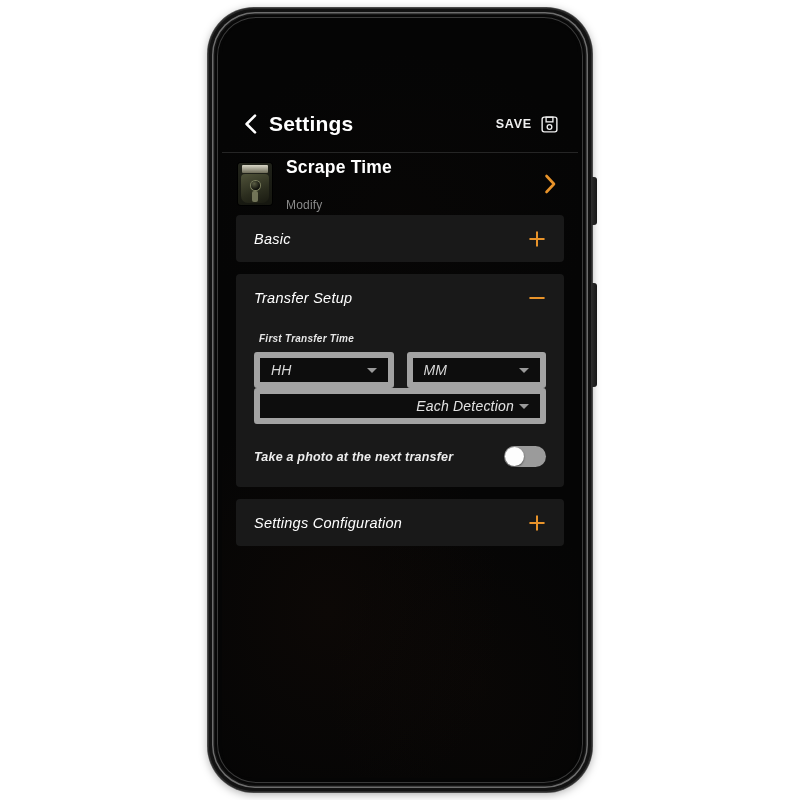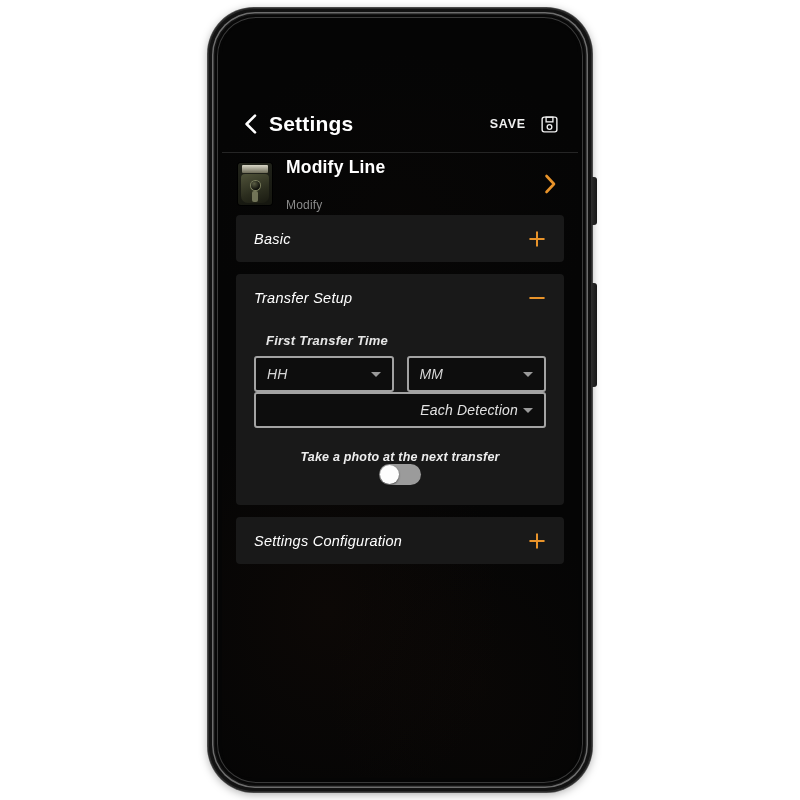--- a/index.html
+++ b/index.html
@@ -144,21 +144,21 @@
   .appbar-title {
     color: #ffffff;
     font-size: 21px;
     font-weight: bold;
     letter-spacing: 0.2px;
     margin-left: 9px;
     white-space: nowrap;
   }
   .appbar-spacer { flex: 1 1 auto; }
   .save-group {
-    display: flex; align-items: center; gap: 15px;
+    display: flex; align-items: center; gap: 9px;
     cursor: pointer;
   }
   .save-text {
     color: #f0f0f0;
     font-size: 12.5px;
     font-weight: bold;
     letter-spacing: 0.8px;
   }
   .save-icon { width: 17px; height: 17px; display:block; }
 
@@ -235,29 +235,29 @@
     color:#ffffff; font-size:14.5px; letter-spacing:.25px;
     flex: 1 1 auto;
   }
   .toggle-sign {
     width: 18px; height: 18px; flex: 0 0 auto;
     display:flex; align-items:center; justify-content:center;
   }
 
   .section-body { padding: 2px 18px 20px 18px; }
   .field-label {
-    color:#e6e6e6; font-size:13px; font-weight:bold;
-    letter-spacing:.25px; margin: 10px 0 8px 12px;
+    color:#e6e6e6; font-size:10px; font-weight:bold;
+    letter-spacing:.25px; margin: 10px 0 8px 5px;
   }
   .row2 { display: flex; gap: 13px; }
   .select {
     position: relative;
     height: 36px;
     background:#0d0d0d;
-    border: 2px solid #a3a3a3;
+    border: 6px solid #a3a3a3;
     border-radius: 3px;
     display:flex; align-items:center;
     padding: 0 26px 0 11px;
     cursor: pointer;
   }
   .select.half { flex: 1 1 0; min-width: 0; }
   .select.full { width: 100%; justify-content: flex-end; }
   .select-value {
     color:#e2e2e2; font-size:14px; letter-spacing:.2px;
     white-space:nowrap; overflow:hidden; text-overflow:ellipsis;
@@ -268,21 +268,20 @@
     margin-top:-2px;
     width:0; height:0;
     border-left:5px solid transparent;
     border-right:5px solid transparent;
     border-top:5px solid #9a9a9a;
   }
 
   .switch-row {
     display:flex; align-items:center;
     margin-top: 22px;
-    flex-direction: column;
   }
   .switch-label {
     color:#ededed; font-size:12.5px; font-weight:bold; letter-spacing:.2px;
     flex: 1 1 auto;
   }
   .switch {
     flex: 0 0 auto;
     width: 42px; height: 21px;
     border-radius: 11px;
     background: #9b9b9b;
@@ -341,21 +340,21 @@
       <div class="header-divider"></div>
 
       <div class="device-row">
         <div class="device-thumb">
           <div class="cam-top"></div>
           <div class="cam-body"></div>
           <div class="cam-lens"></div>
           <div class="cam-strip"></div>
         </div>
         <div class="device-text">
-          <div class="device-name">Modify Line</div>
+          <div class="device-name">Scrape Time</div>
           <div class="device-sub">Modify</div>
         </div>
         <div class="device-chevron">
           <svg width="13" height="20" viewBox="0 0 13 20" aria-hidden="true">
             <path d="M2.5 2 L10 10 L2.5 18" fill="none" stroke="#E8932A" stroke-width="2.6" stroke-linecap="round" stroke-linejoin="round"></path>
           </svg>
         </div>
       </div>
 
       <div class="sections">

